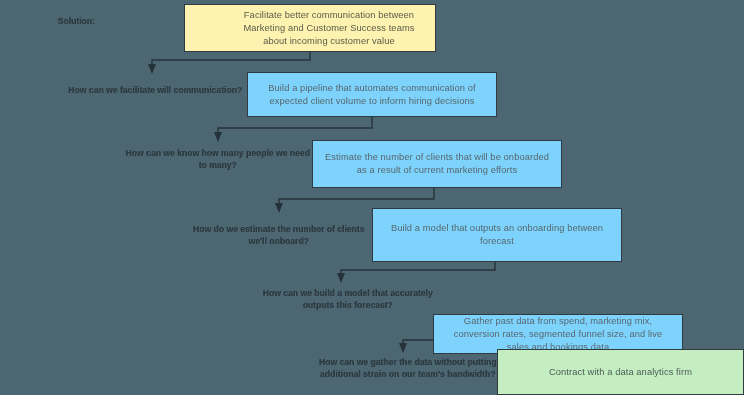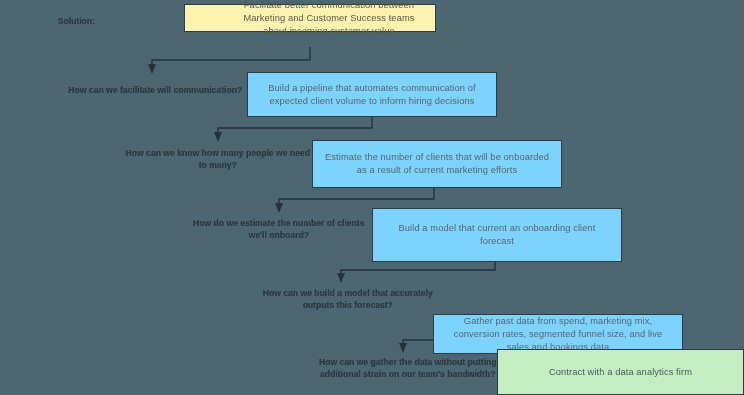--- a/index.html
+++ b/index.html
@@ -69,40 +69,40 @@
     <path d="M 557 330 L 557 340 L 403 340 L 403 344"></path>
     <polygon points="403,353 399,343 407,343"></polygon>
   </svg>
 
   <div class="qlabel" style="left:58px;top:16px;width:90px;text-align:left;">Solution:</div>
 
   <div class="qlabel" style="left:63px;top:85px;width:185px;">How can we facilitate will communication?</div>
 
   <div class="qlabel" style="left:123px;top:148px;width:190px;">How can we know how many people we need to many?</div>
 
-  <div class="qlabel" style="left:184px;top:218px;width:190px;">How do we estimate the number of clients we'll onboard?</div>
+  <div class="qlabel" style="left:184px;top:224px;width:190px;">How do we estimate the number of clients we'll onboard?</div>
 
   <div class="qlabel" style="left:253px;top:288px;width:190px;">How can we build a model that accurately outputs this forecast?</div>
 
   <div class="qlabel" style="left:313px;top:357px;width:190px;">How can we gather the data without putting additional strain on our team's bandwidth?</div>
 
-  <div class="node yellow" style="left:184px;top:4px;width:252px;height:28px;padding-left:48px;">
+  <div class="node yellow" style="left:184px;top:4px;width:252px;height:48px;padding-left:48px;">
     <span class="node-text">Facilitate better communication between Marketing and Customer Success teams about incoming customer value</span>
   </div>
 
   <div class="node white" style="left:247px;top:72px;width:250px;height:45px;">
     <span class="node-text">Build a pipeline that automates communication of expected client volume to inform hiring decisions</span>
   </div>
 
   <div class="node white" style="left:312px;top:140px;width:250px;height:48px;">
     <span class="node-text">Estimate the number of clients that will be onboarded as a result of current marketing efforts</span>
   </div>
 
   <div class="node white" style="left:372px;top:208px;width:250px;height:54px;">
-    <span class="node-text">Build a model that current an onboarding client forecast</span>
+    <span class="node-text">Build a model that outputs an onboarding between forecast</span>
   </div>
 
   <div class="node white" style="left:433px;top:278px;width:250px;height:40px;margin-top:36px;">
     <span class="node-text">Gather past data from spend, marketing mix, conversion rates, segmented funnel size, and live sales and bookings data</span>
   </div>
 
   <div class="node green" style="left:497px;top:349px;width:247px;height:46px;">
     <span class="node-text">Contract with a data analytics firm</span>
   </div>
 

